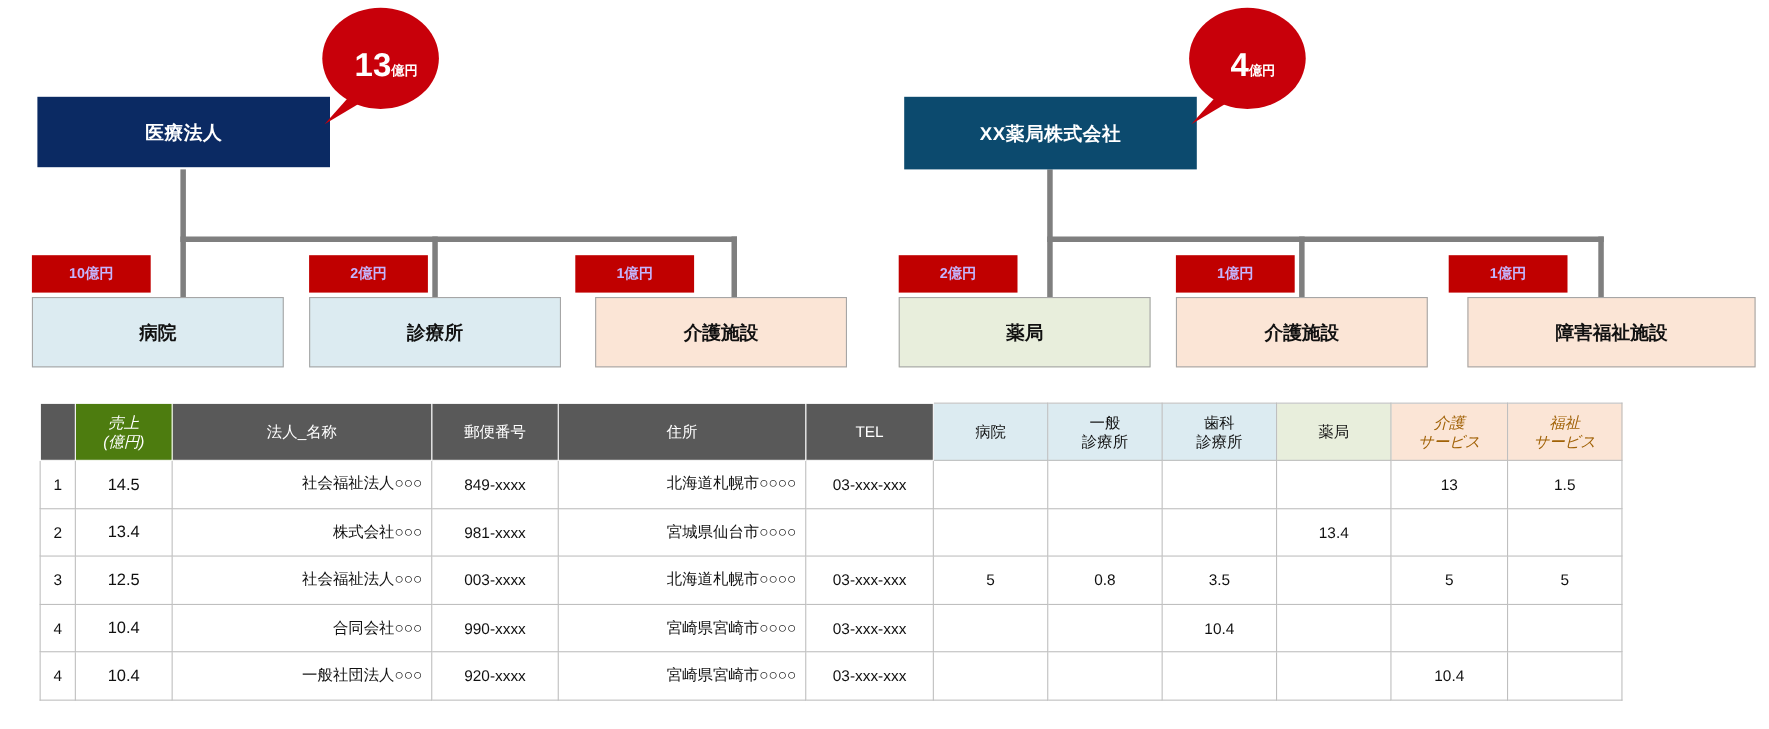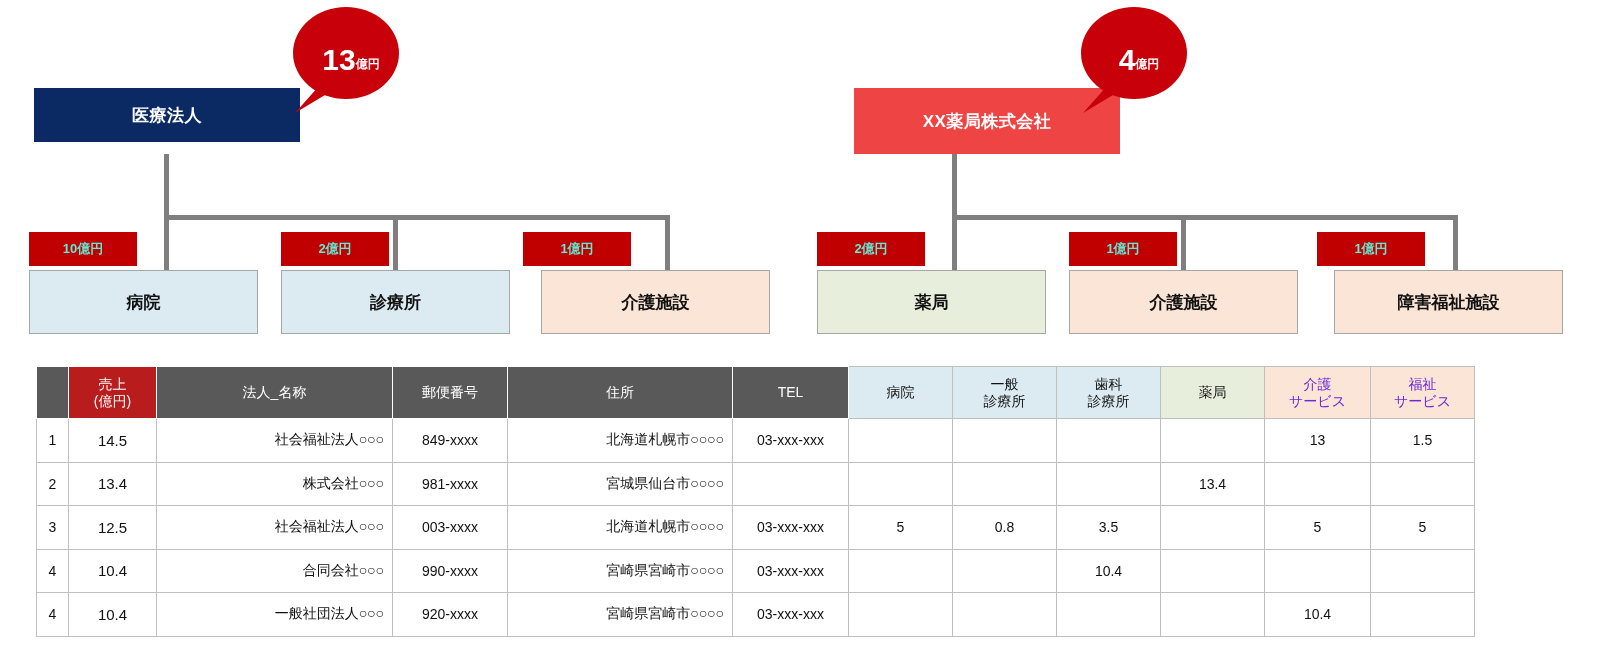--- a/index.html
+++ b/index.html
@@ -14,33 +14,33 @@
   
   .chart{position:absolute;}
   .connector{position:absolute;background:#7f7f7f;}
 
   .parent-box{
     position:absolute;display:flex;align-items:center;justify-content:center;
     color:#ffffff;font-weight:bold;font-size:17px;letter-spacing:.5px;
     box-sizing:border-box;
   }
   .parent-navy{background:#0b2a63;}
-  .parent-olive{background:#ef4444;margin-left:32px;}
+  .parent-olive{background:#0c4a6e;}
 
   .child-box{
     position:absolute;display:flex;align-items:center;justify-content:center;
     box-sizing:border-box;border:1px solid #a6a6a6;
     color:#111111;font-weight:bold;font-size:17px;
   }
   .fill-blue{background:#dcebf1;}
   .fill-peach{background:#fbe5d6;}
   .fill-green{background:#e8eedc;}
 
   .badge{
-    position:absolute;background:#c00000;color:#5eead4;
+    position:absolute;background:#c00000;color:#c4b5fd;
     font-size:13px;font-weight:bold;
     display:flex;align-items:center;justify-content:center;
     box-sizing:border-box;z-index:5;
   }
 
   .callout{position:absolute;z-index:6;}
   .callout svg{display:block;overflow:visible;}
   .callout .cotext{
     position:absolute;left:0;top:0;width:100%;height:100%;
     display:flex;align-items:center;justify-content:center;
@@ -58,42 +58,42 @@
   #datatable th,#datatable td{
     border:1px solid #bfbfbf;
     padding:0 8px;box-sizing:border-box;
     font-weight:normal;vertical-align:middle;
   }
   #datatable thead th{
     background:#595959;color:#ffffff;height:52px;
     text-align:center;font-size:14px;line-height:1.15;
     border-color:#ffffff;
   }
-  #datatable thead th.sales{background:#b91c1c;}
+  #datatable thead th.sales{background:#4d7c0f;font-style:italic;}
   #datatable thead th.c-blue{background:#dcebf1;color:#111111;border-color:#bfbfbf;}
   #datatable thead th.c-green{background:#e8eedc;color:#111111;border-color:#bfbfbf;}
-  #datatable thead th.c-peach{background:#fbe5d6;color:#6d28d9;border-color:#bfbfbf;}
+  #datatable thead th.c-peach{background:#fbe5d6;color:#a16207;border-color:#bfbfbf;font-style:italic;}
   #datatable tbody td{height:43.5px;background:#ffffff;}
   .t-center{text-align:center;}
   .t-left{text-align:right;}
   .t-bold{font-weight:bold;font-size:15px;}
 </style>
 </head>
 <body>
 
 <div id="stage">
 
   <div class="chart">
 
     <div class="connector" style="left:164px;top:154px;width:5px;height:126px;"></div>
     <div class="connector" style="left:164px;top:215px;width:506px;height:5px;"></div>
     <div class="connector" style="left:393px;top:215px;width:5px;height:65px;"></div>
     <div class="connector" style="left:665px;top:215px;width:5px;height:65px;"></div>
 
-    <div class="parent-box parent-navy" style="left:34px;top:88px;width:266px;height:54px;">
+    <div class="parent-box parent-navy" style="left:34px;top:88px;width:266px;height:64px;">
       <span>医療法人</span>
     </div>
 
     <div class="callout" style="left:283px;top:5px;width:116px;height:110px;">
       <svg width="116" height="110" viewBox="0 0 116 110" aria-hidden="true">
         <path d="M52 84 L12 108 L44 72 Z" fill="#c8000a"></path>
         <ellipse cx="63" cy="48" rx="53" ry="46" fill="#c8000a"></ellipse>
       </svg>
       <div class="cotext" style="padding-left:10px;">
         <span class="num">13</span>
@@ -152,21 +152,21 @@
       <span>2億円</span>
     </div>
 
     <div class="child-box fill-peach" style="left:1069px;top:270px;width:229px;height:64px;">
       <span>介護施設</span>
     </div>
     <div class="badge" style="left:1069px;top:232px;width:108px;height:34px;">
       <span>1億円</span>
     </div>
 
-    <div class="child-box fill-peach" style="left:1334px;top:270px;width:229px;height:64px;">
+    <div class="child-box fill-peach" style="left:1334px;top:270px;width:262px;height:64px;">
       <span>障害福祉施設</span>
     </div>
     <div class="badge" style="left:1317px;top:232px;width:108px;height:34px;">
       <span>1億円</span>
     </div>
   </div>
 
   <table id="datatable">
     <colgroup>
       <col style="width:32px">

